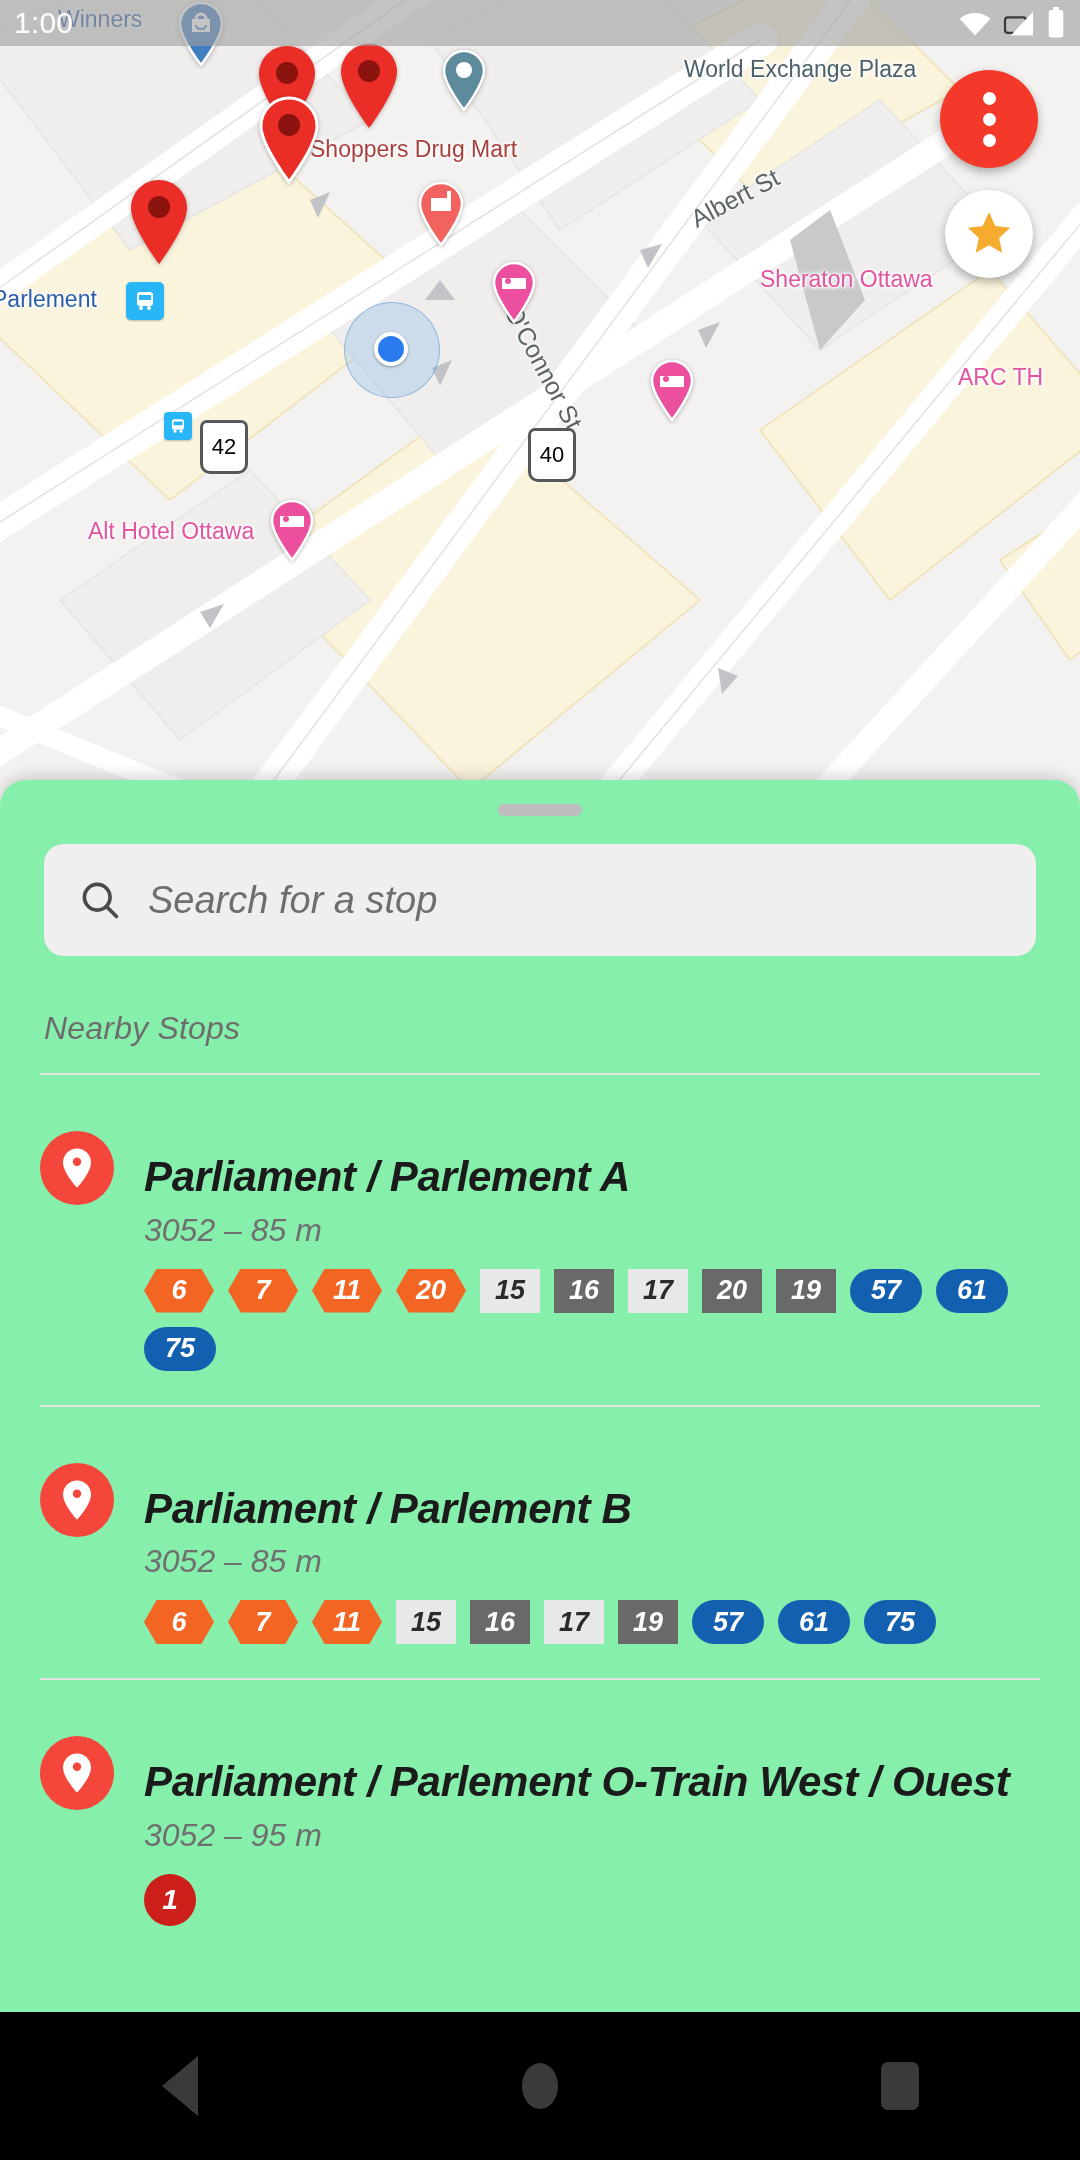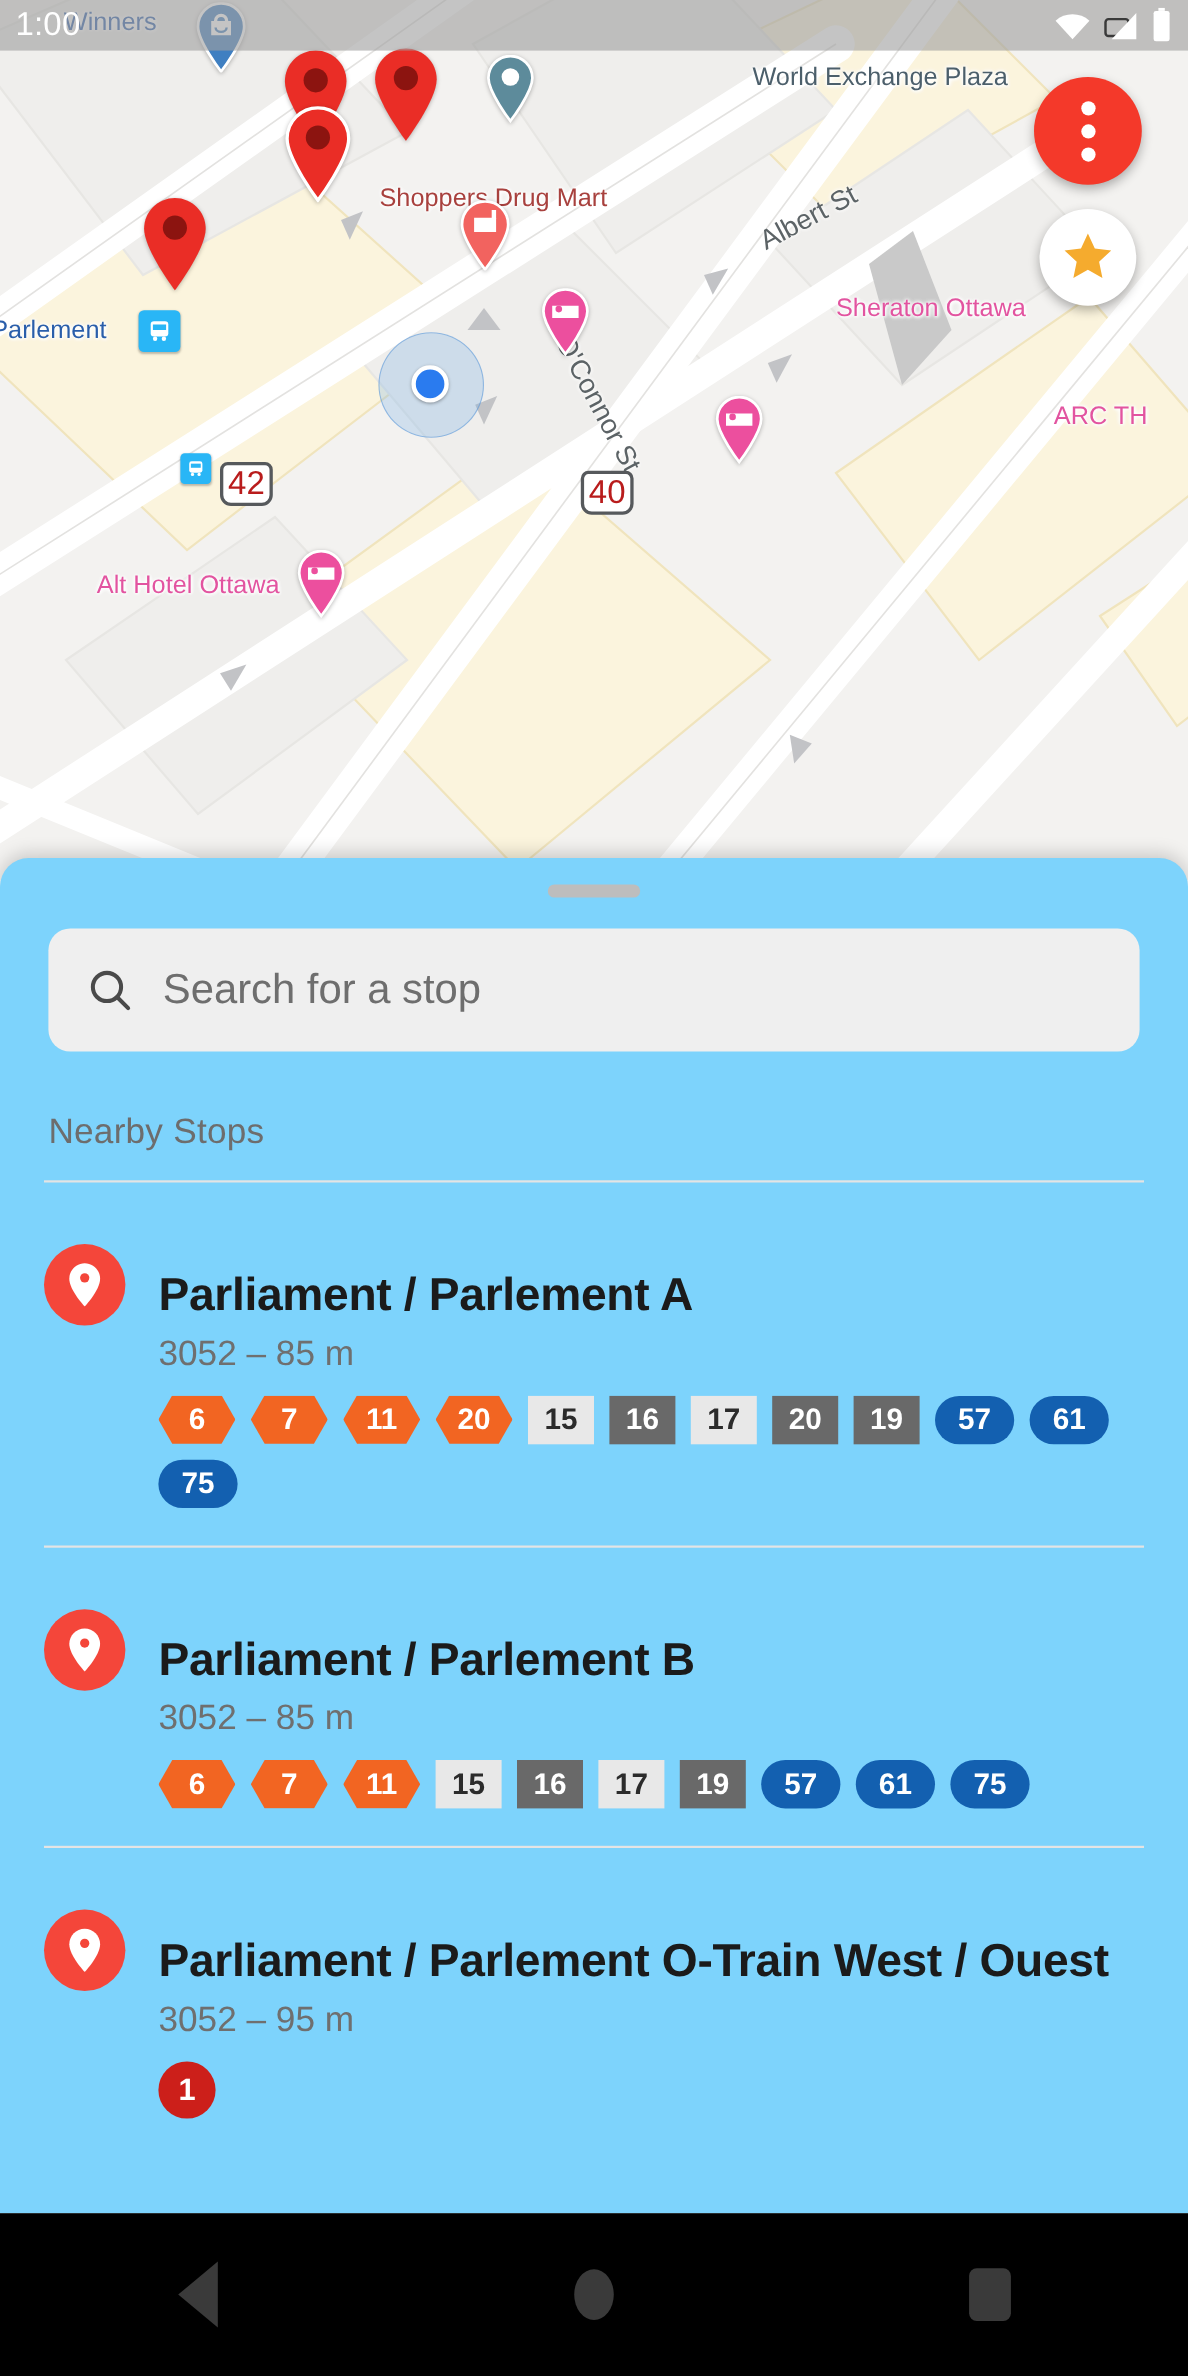--- a/index.html
+++ b/index.html
@@ -49,24 +49,24 @@
   
   .busbox {
     position:absolute; width:38px; height:38px; border-radius:5px;
     background:#29b6f6; display:flex; align-items:center; justify-content:center;
     box-shadow:0 1px 2px rgba(0,0,0,.25);
   }
   .busbox.sm { width:28px; height:28px; border-radius:4px; }
 
   
   .shield {
-    position:absolute; width:48px; height:40px;
+    position:absolute; width:48px; height:54px;
     border:3px solid #56595c; border-radius:7px 7px 10px 10px;
     background:#fff; display:flex; align-items:center; justify-content:center;
-    font-size:30px; color:#b91c1c; font-weight:400;
+    font-size:22px; color:#000000; font-weight:400;
   }
 
   
   .loc-acc {
     position:absolute; width:96px; height:96px; border-radius:50%;
     background:rgba(120,175,230,.28); border:1px solid rgba(90,150,215,.55);
   }
   .loc-dot {
     position:absolute; width:34px; height:34px; border-radius:50%;
     background:#2a7bef; border:4px solid #fff; box-shadow:0 1px 3px rgba(0,0,0,.35);
@@ -78,23 +78,23 @@
     display:flex; align-items:center; justify-content:center;
     box-shadow:0 4px 10px rgba(0,0,0,.3); z-index:30; cursor:pointer;
   }
   .fab-menu { width:98px; height:98px; background:#f4392a; right:42px; top:70px; }
   .fab-menu .dot { width:13px; height:13px; border-radius:50%; background:#fff; margin:4px 0; }
   .fab-fav { width:88px; height:88px; background:#fff; right:47px; top:190px; }
 
   
   .sheet {
     position:absolute; left:0; right:0; top:780px; bottom:148px;
-    background:#7dd3fc; border-radius:26px 26px 0 0;
+    background:#86efac; border-radius:26px 26px 0 0;
     box-shadow:0 -3px 16px rgba(0,0,0,.18);
-    z-index:50; overflow:hidden;
+    z-index:50; overflow:hidden;font-style:italic;
   }
   .handle {
     width:84px; height:12px; border-radius:6px; background:#bdbdbd;
     margin:24px auto 0; cursor:grab;
   }
   .searchbar {
     margin:28px 44px 0; height:112px; background:#efefef; border-radius:20px;
     display:flex; align-items:center; padding:0 34px; gap:26px; cursor:text;
   }
   .search-ph { font-size:38px; color:#6e6e6e; }
@@ -193,21 +193,21 @@
         <polygon points="200,612 224,604 210,628"></polygon>
         <polygon points="698,330 720,322 706,348"></polygon>
         <polygon points="718,668 738,676 722,694"></polygon>
         <polygon points="640,250 662,244 648,268"></polygon>
         <polygon points="310,200 330,192 318,218"></polygon>
       </g>
     </svg>
 
     <div class="mlabel poi-blue" style="left:58px; top:6px;">Winners</div>
     <div class="mlabel poi-slate" style="left:684px; top:56px;">World Exchange Plaza</div>
-    <div class="mlabel poi-red" style="left:310px; top:166px;margin-left:35px;">Shoppers Drug Mart</div>
+    <div class="mlabel poi-red" style="left:310px; top:136px;">Shoppers Drug Mart</div>
     <div class="mlabel poi-pink" style="left:760px; top:266px;">Sheraton Ottawa</div>
     <div class="mlabel poi-blue" style="left:-8px; top:286px;">Parlement</div>
     <div class="mlabel poi-pink" style="left:958px; top:364px;">ARC TH</div>
     <div class="mlabel poi-pink" style="left:88px; top:518px;">Alt Hotel Ottawa</div>
     <div class="mlabel street" style="left:686px; top:208px; transform:rotate(-28deg); transform-origin:0 0;">Albert St</div>
     <div class="mlabel street" style="left:524px; top:300px; transform:rotate(62deg); transform-origin:0 0;">O'Connor St</div>
 
     <div class="pin" style="left:256px; top:44px;">
       <svg width="62" height="88" viewBox="0 0 62 88">
           <path d="M31 2C15.5 2 3 14.5 3 30c0 19 28 56 28 56s28-37 28-56C59 14.5 46.5 2 31 2z" fill="#ea2d26"></path>

